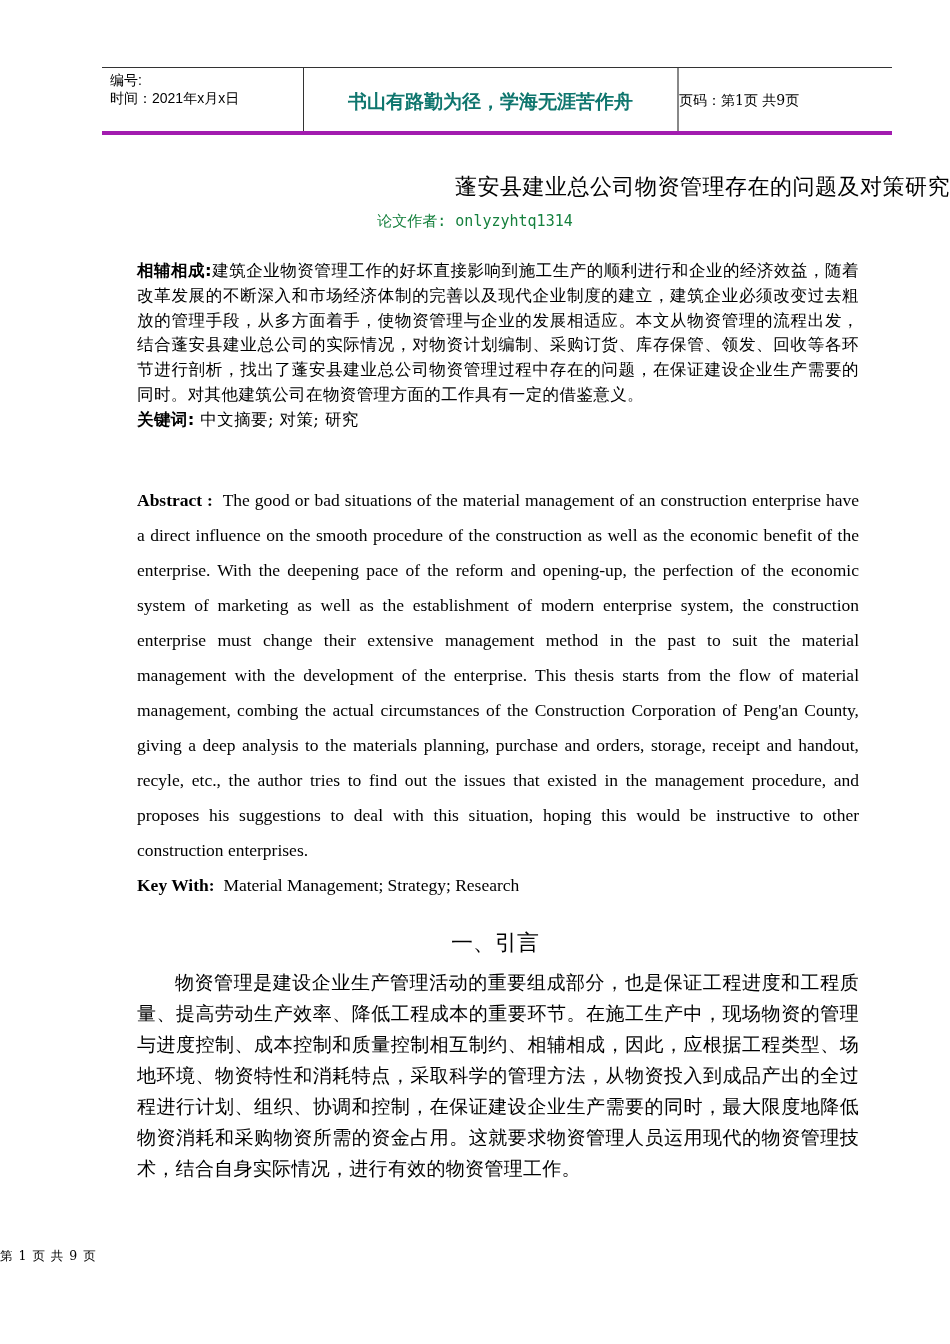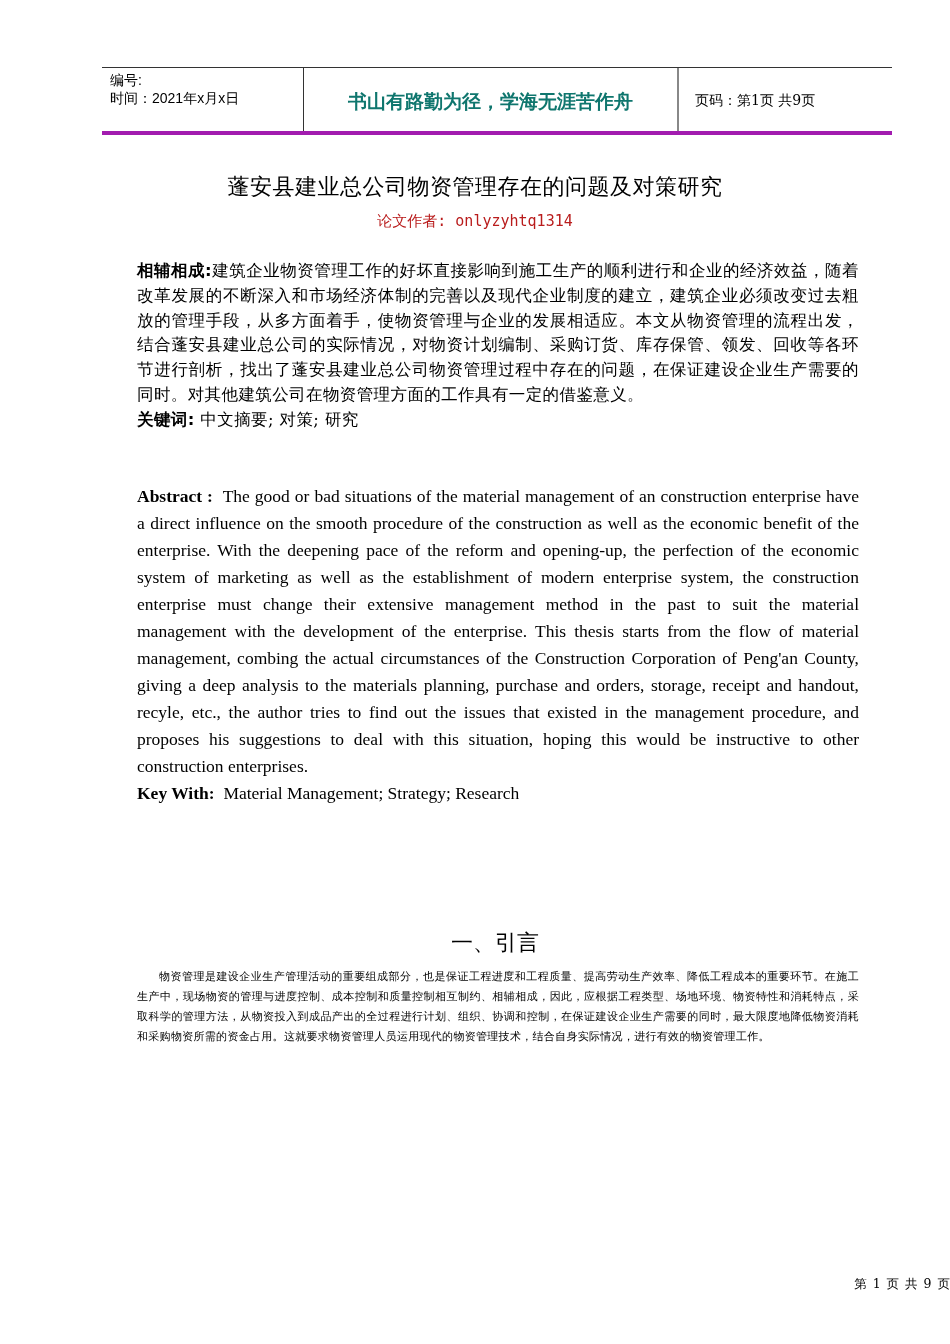--- a/index.html
+++ b/index.html
@@ -8,37 +8,37 @@
          border-top:1.5px solid #333; border-bottom:4px solid #a21caf; box-sizing:border-box; }
   .hdr .c1 { position:absolute; left:0; top:0; width:201px; height:100%;
              font-family:"Liberation Sans", sans-serif; font-size:14px; line-height:18px; padding:3px 0 0 8px; box-sizing:border-box; }
   .hdr .v1 { position:absolute; left:201px; top:0; width:1px; height:100%; background:#333; }
   .hdr .c2 { position:absolute; left:202px; top:0; width:373px; height:100%;
              display:flex; align-items:center; justify-content:center;
              font-family:"DejaVu Sans", sans-serif; font-weight:bold; font-size:19px; color:#0f766e; padding-top:4px; box-sizing:border-box; }
   .hdr .v2 { position:absolute; left:575px; top:0; width:1.5px; height:100%; background:#888; }
   .hdr .c3 { position:absolute; left:577px; top:0; width:213px; height:100%;
              display:flex; align-items:center; padding-left:0; padding-top:2px; box-sizing:border-box;
-             font-family:"DejaVu Serif", serif; font-size:14px;margin-left:16px; }
-  .title { position:absolute; left:0; width:950px; top:172px; text-align:center;
+             font-family:"DejaVu Serif", serif; font-size:14px; }
+  .title { position:absolute; left:0; width:950px; top:172px; text-align:right;
            font-family:"DejaVu Sans", sans-serif; font-size:22px; letter-spacing:0.5px; }
   .author { position:absolute; left:0; width:950px; top:212px; text-align:center;
-            font-family:"DejaVu Sans Mono", monospace; font-size:15px; color:#b91c1c; }
+            font-family:"DejaVu Sans Mono", monospace; font-size:15px; color:#15803d; }
   .zh { position:absolute; left:137px; width:722px; font-family:"DejaVu Serif", serif;
         font-size:16.5px; line-height:24.8px; text-align:justify; letter-spacing:0.4px; }
   .zh b { font-family:"DejaVu Sans", sans-serif; font-weight:bold; }
   .en { position:absolute; left:137px; width:722px; font-family:"Liberation Serif", serif;
-        font-size:17.5px; line-height:27px; text-align:justify; }
+        font-size:17.5px; line-height:35px; text-align:justify; }
   .en b { font-weight:bold; }
   .sec { position:absolute; left:0; width:990px; top:928px; text-align:center;
          font-family:"DejaVu Sans", sans-serif; font-size:22px; }
   .body { position:absolute; left:137px; width:722px; font-family:"DejaVu Serif", serif;
-          font-size:11px; line-height:20px; text-align:justify; letter-spacing:0.3px; }
+          font-size:19px; line-height:31px; text-align:justify; letter-spacing:0.3px; }
   .body p { margin:0; text-indent:2em; }
-  .footer { position:absolute; left:0; width:950px; top:1276px; text-align:right;
+  .footer { position:absolute; left:0; width:950px; top:1248px; text-align:left;
             font-family:"DejaVu Serif", serif; font-size:12.5px; word-spacing:2px; }
 </style>
 </head>
 <body>
 
 <div class="hdr">
   <div class="c1">
     <div>编号:</div>
     <div>时间：2021年x月x日</div>
   </div>

